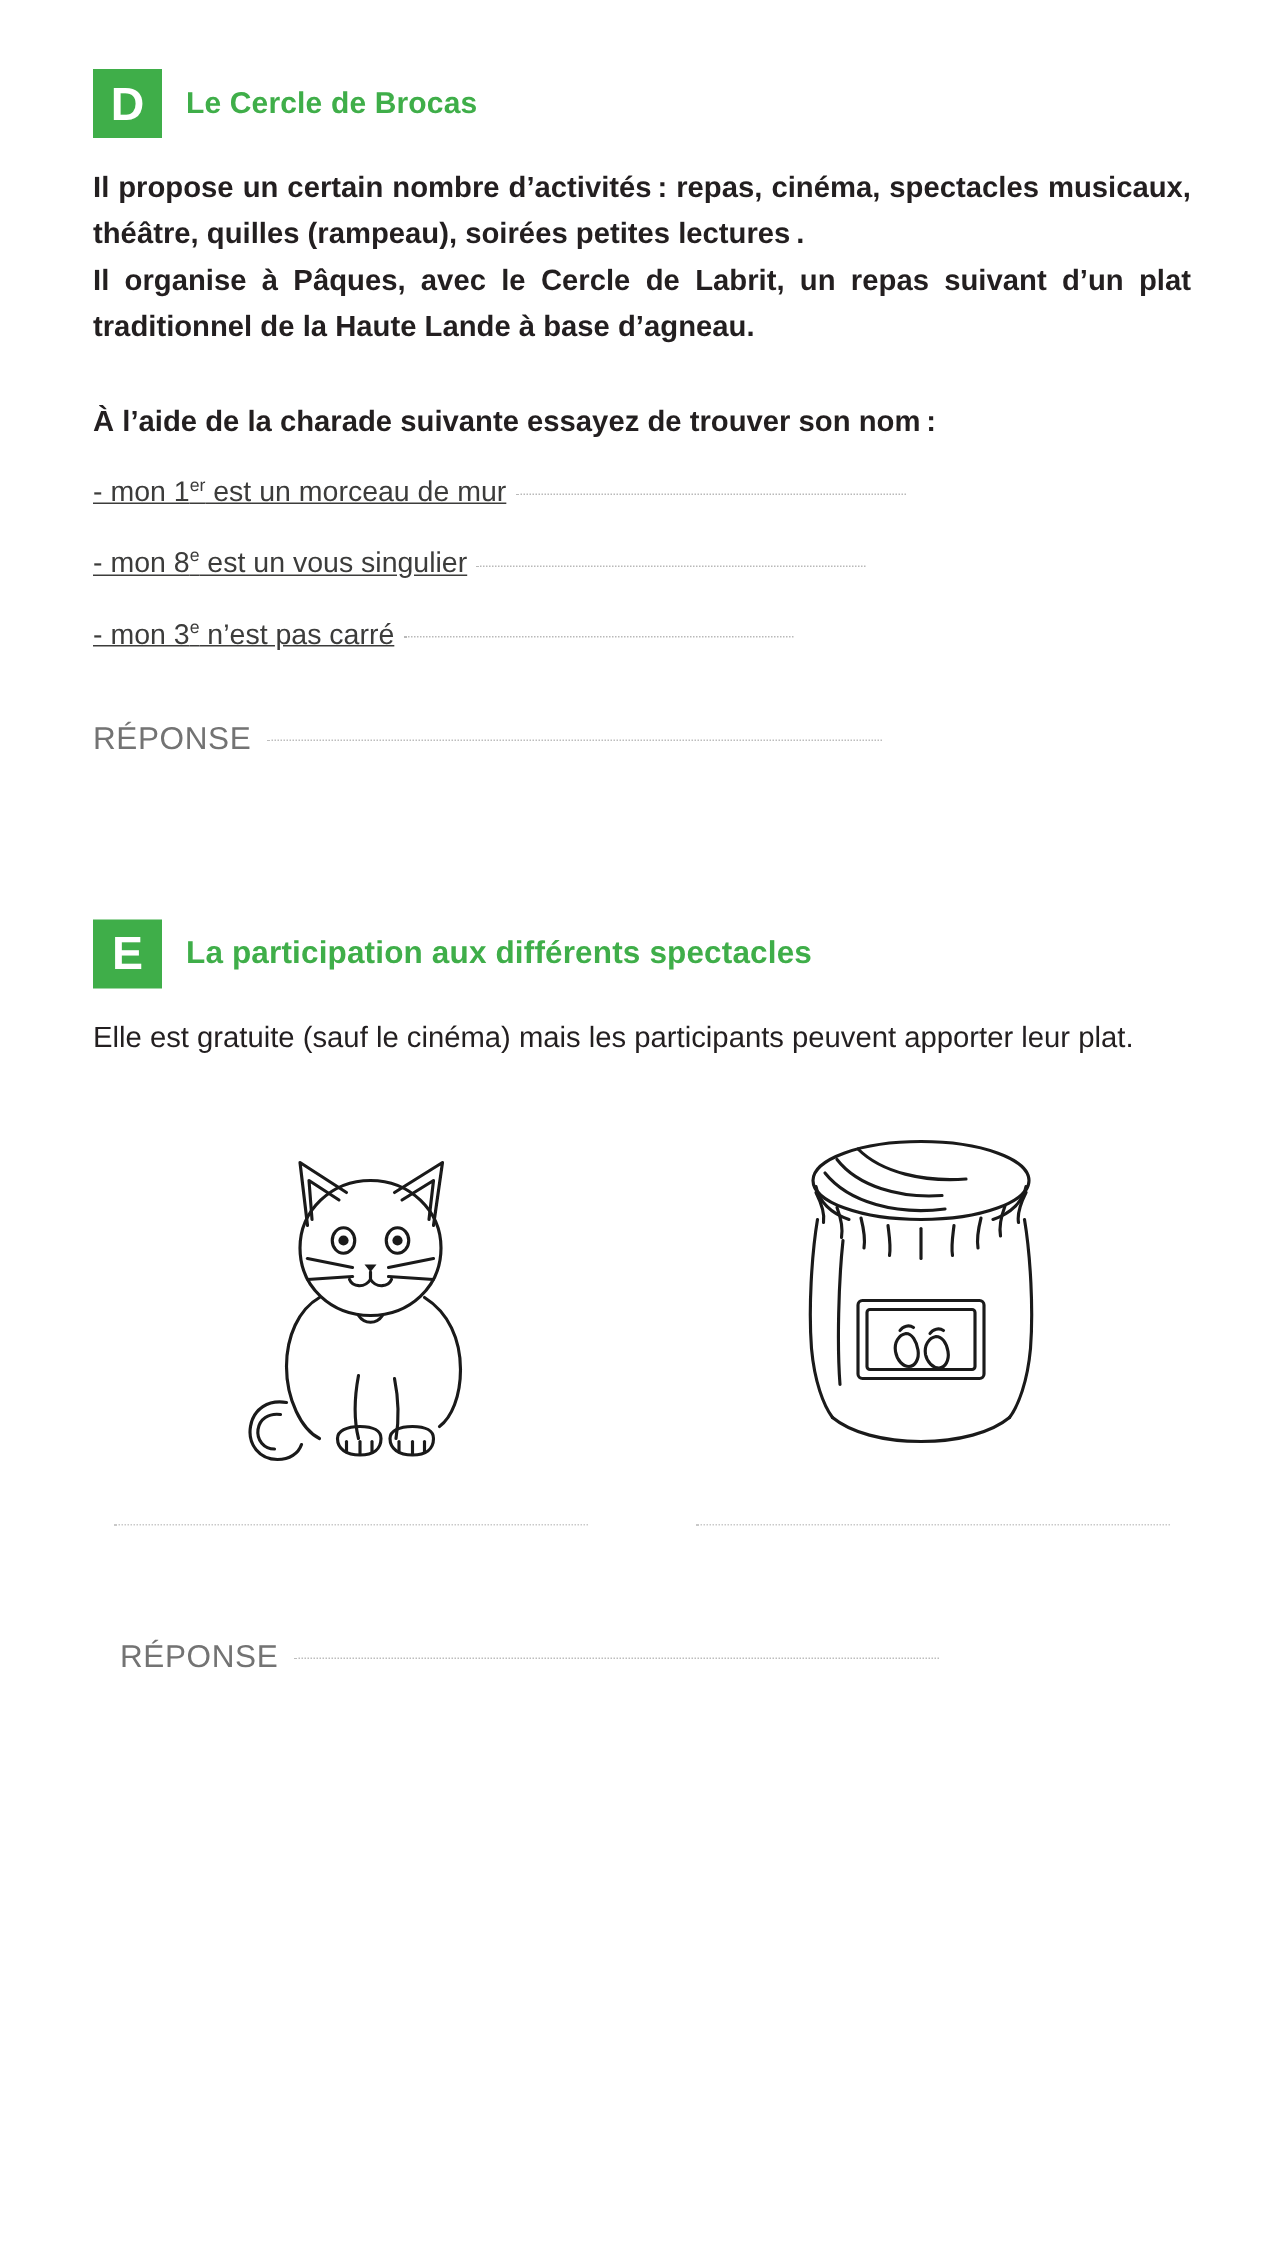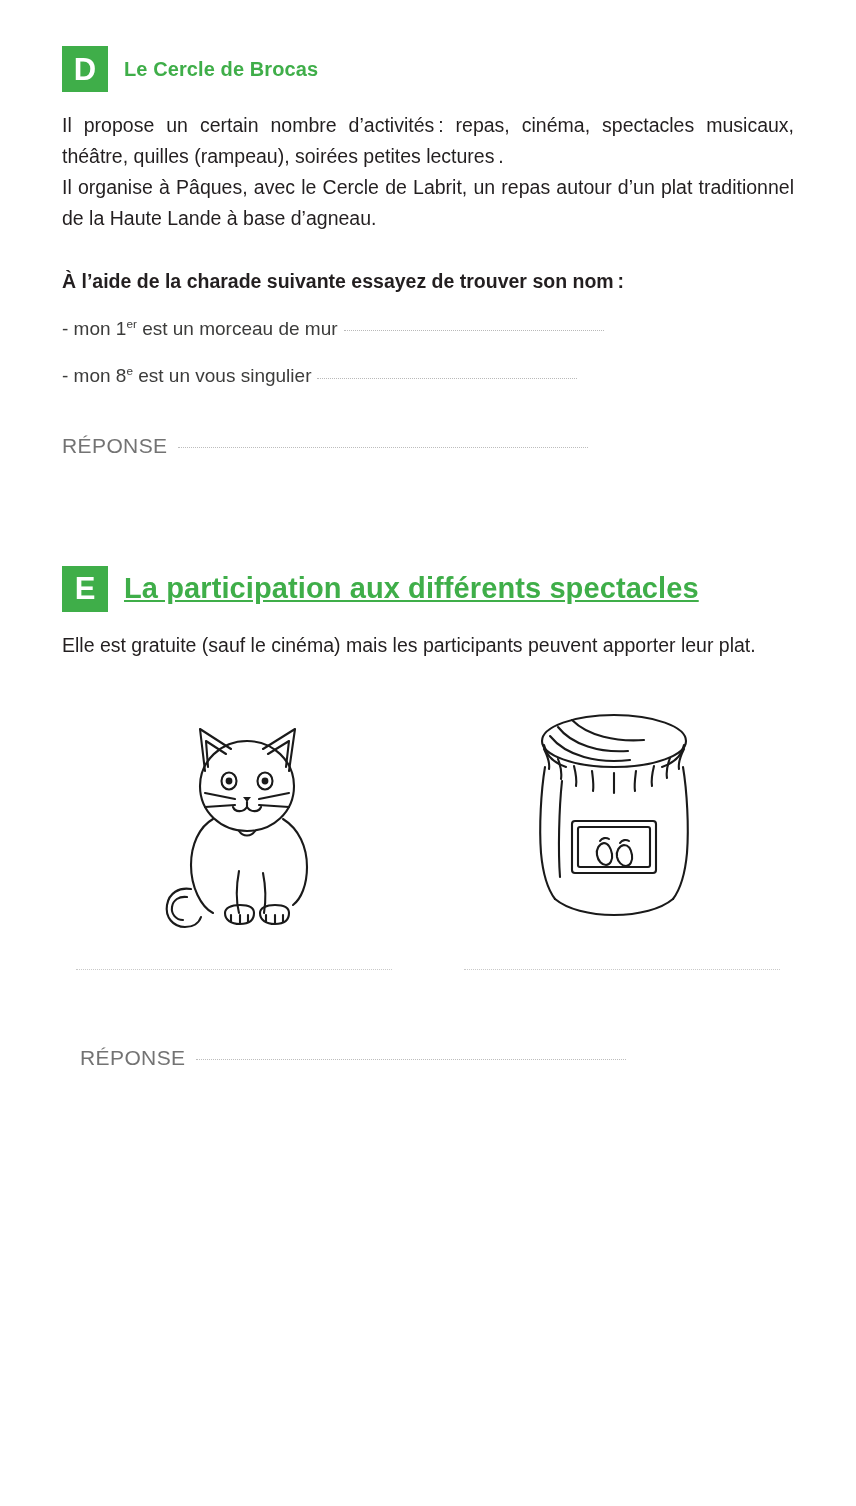--- a/index.html
+++ b/index.html
@@ -51,20 +51,21 @@
 
   
   .body-text {
     font-size: 19.5px;
     line-height: 31px;
     color: #231f20;
     margin: 0;
   }
   .justified {
     text-align: justify;
+    font-weight: bold;
   }
   .p-block {
     margin-top: 18px;
   }
   .p-tight {
     margin-top: 0;
   }
 
   .charade-prompt {
     font-size: 19.5px;
@@ -81,20 +82,21 @@
     display: flex;
     align-items: baseline;
     font-size: 19px;
     line-height: 34px;
     color: #3c3c3b;
     margin-bottom: 8px;
   }
   .charade-line .txt {
     white-space: nowrap;
     padding-right: 6px;
+    text-decoration: underline;
   }
   .charade-line .rule {
     flex: 0 0 auto;
     width: 260px;
     border-bottom: 1px dotted #b9b9b9;
     transform: translateY(-4px);
   }
   sup {
     font-size: 0.62em;
     vertical-align: super;
@@ -118,22 +120,21 @@
     width: 410px;
     border-bottom: 1px dotted #bdbdbd;
     transform: translateY(-5px);
   }
 
   
   .section-e {
     margin-top: 108px;
   }
   .section-e .section-title {
-    font-size: 29px;
-    text-decoration: underline;
+    font-size: 21px;
   }
 
   
   .rebus {
     margin-top: 44px;
     display: flex;
     align-items: flex-end;
     justify-content: space-around;
     height: 230px;
   }
@@ -163,31 +164,35 @@
 
 <div class="page">
 
   <div class="section-d" style="padding-top:46px;">
     <div class="section-head">
       <div class="letter-badge">D</div>
       <div class="section-title">Le Cercle de Brocas</div>
     </div>
 
     <p class="body-text justified p-block">Il propose un certain nombre d’activités : repas, cinéma, spectacles musicaux, théâtre, quilles (rampeau), soirées petites lectures .</p>
-    <p class="body-text justified p-tight">Il organise à Pâques, avec le Cercle de Labrit, un repas autour d’un plat traditionnel de la Haute Lande à base d’agneau.</p>
+    <p class="body-text justified p-tight">Il organise à Pâques, avec le Cercle de Labrit, un repas suivant d’un plat traditionnel de la Haute Lande à base d’agneau.</p>
 
     <div class="charade-prompt">À l’aide de la charade suivante essayez de trouver son nom :</div>
 
     <div class="charade-list">
       <div class="charade-line">
         <span class="txt"><span>- mon 1</span><sup>er</sup><span> est un morceau de mur</span></span>
         <span class="rule"></span>
       </div>
       <div class="charade-line">
         <span class="txt"><span>- mon 8</span><sup>e</sup><span> est un vous singulier</span></span>
+        <span class="rule"></span>
+      </div>
+      <div class="charade-line">
+        <span class="txt"><span>- mon 3</span><sup>e</sup><span> n’est pas carré</span></span>
         <span class="rule"></span>
       </div>
     </div>
 
     <div class="reponse-row">
       <span class="label">RÉPONSE</span>
       <span class="rule"></span>
     </div>
   </div>
 

